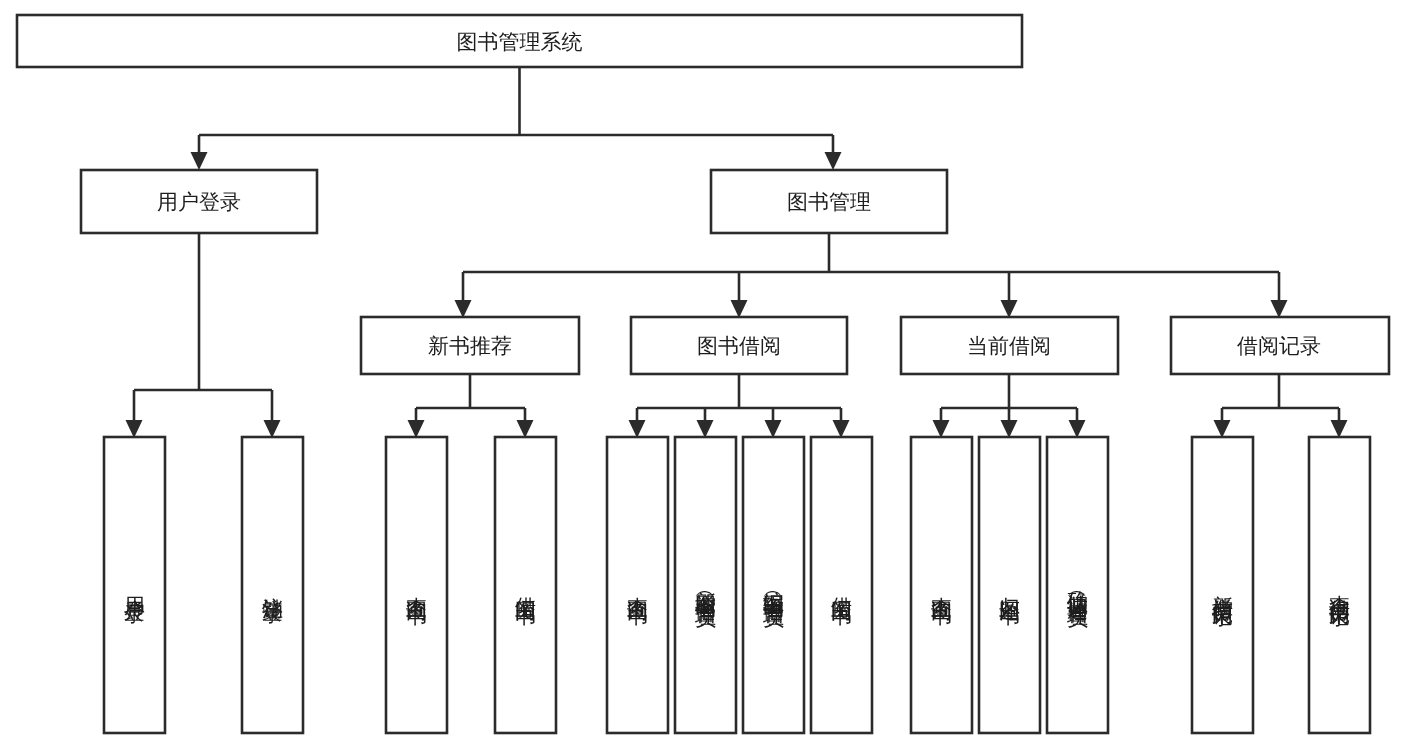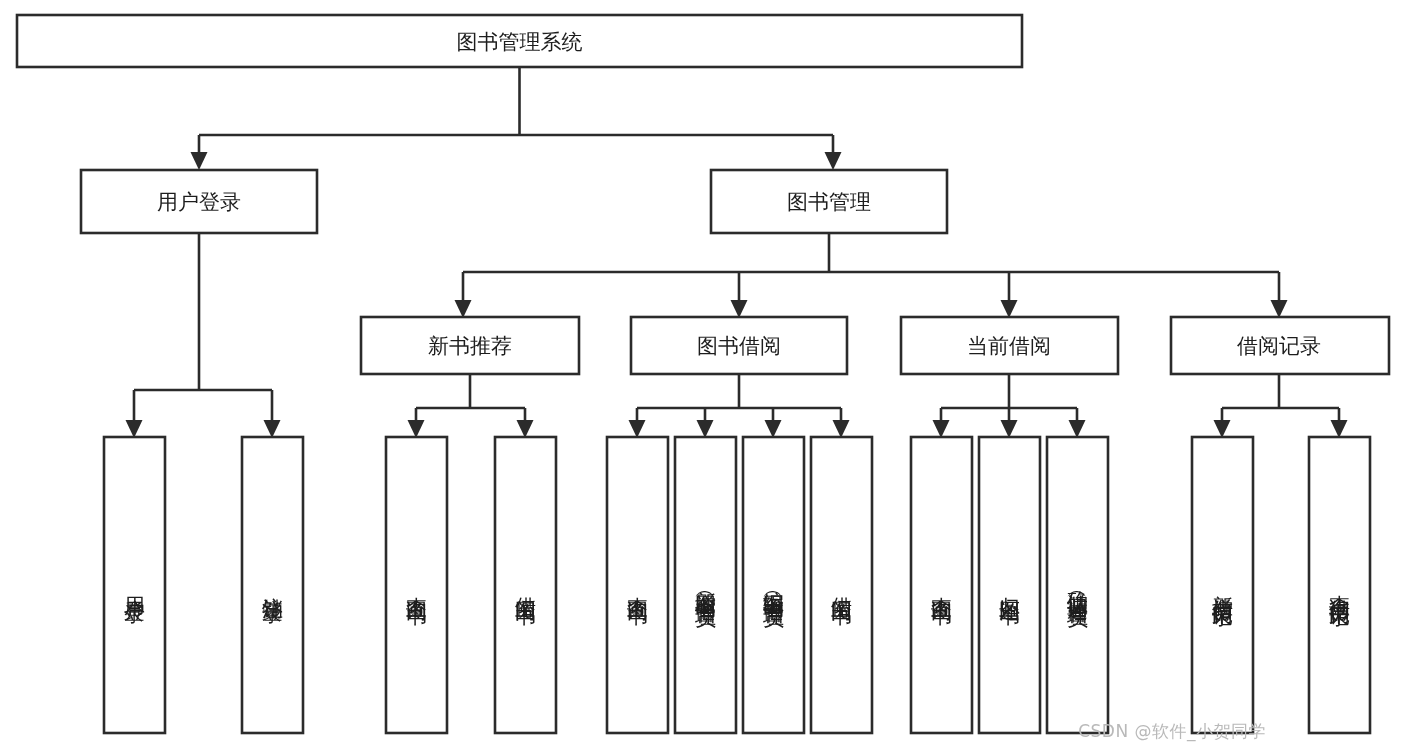--- a/index.html
+++ b/index.html
@@ -261,14 +261,13 @@
     <span class="leaf-label">确认归还（管理员）</span>
   </div>
 
   <div class="leaf-label-wrap" style="left:1192px; top:437px; width:61px; height:296px;">
     <span class="leaf-label">新增借阅记录</span>
   </div>
   <div class="leaf-label-wrap" style="left:1309px; top:437px; width:61px; height:296px;">
     <span class="leaf-label">查询借阅记录</span>
   </div>
 
-  <div id="watermark">CSDN @软件_小贺同学</div>
 </div>
 
 </body></html>

